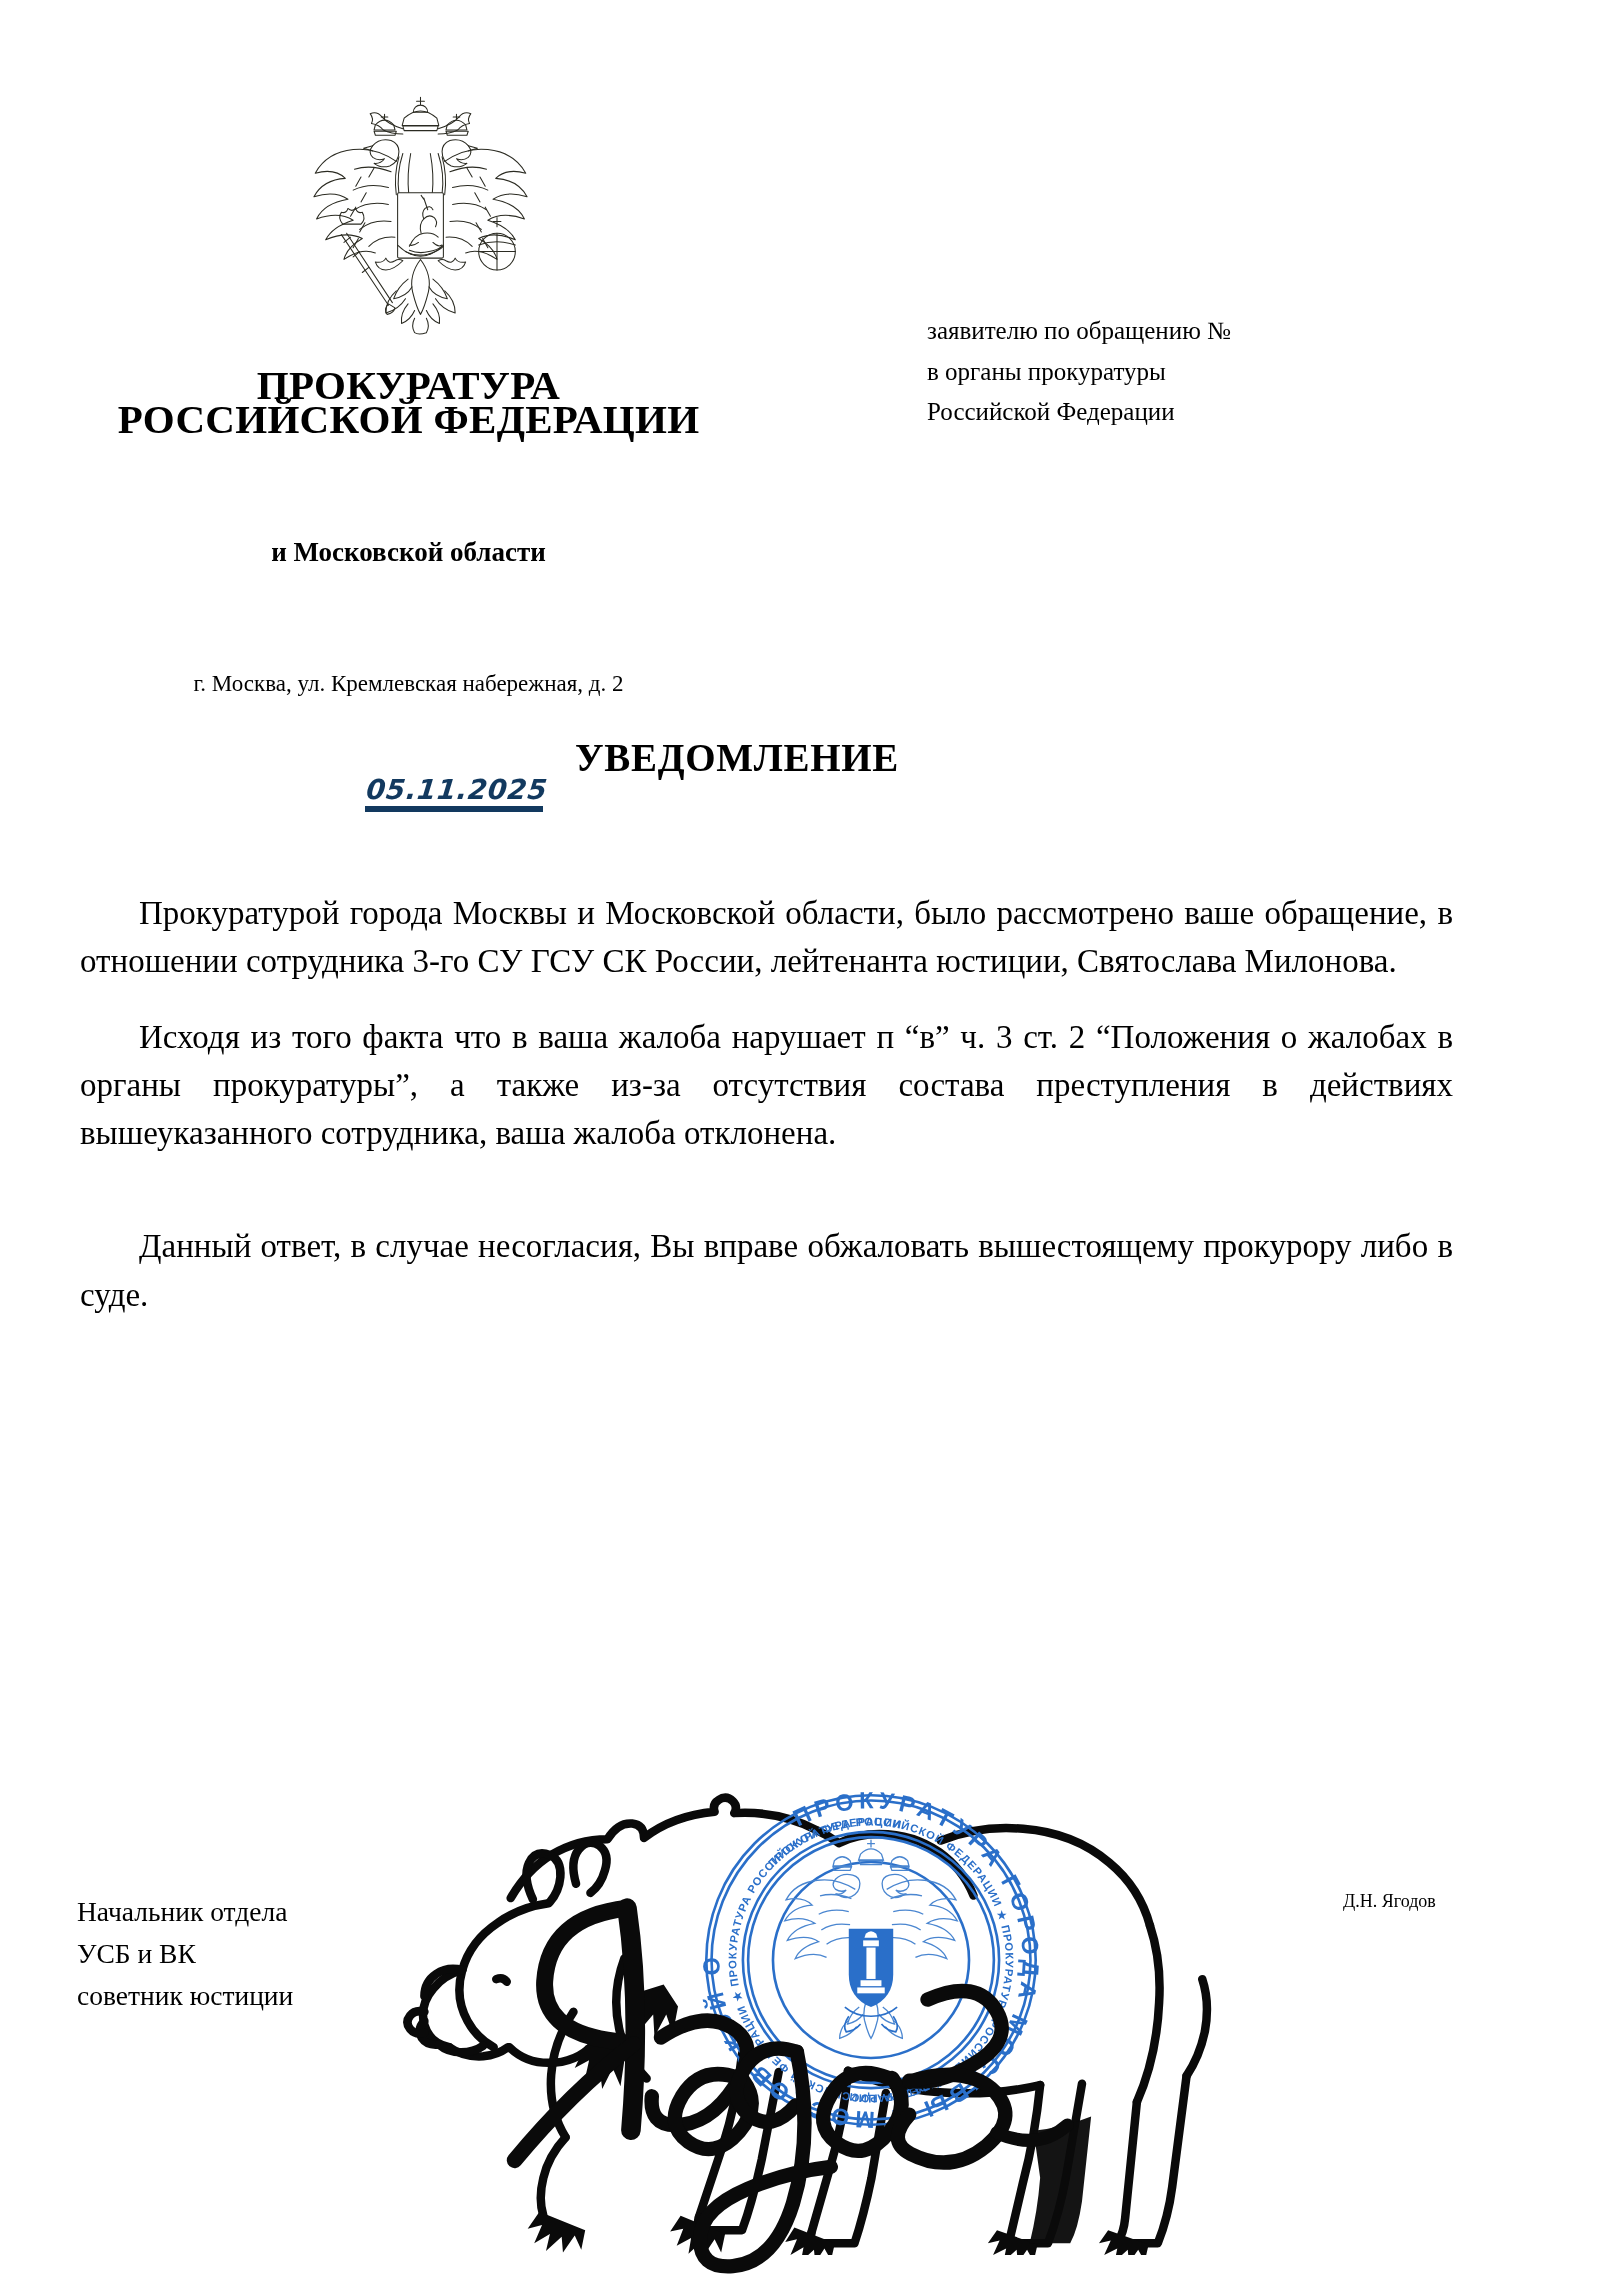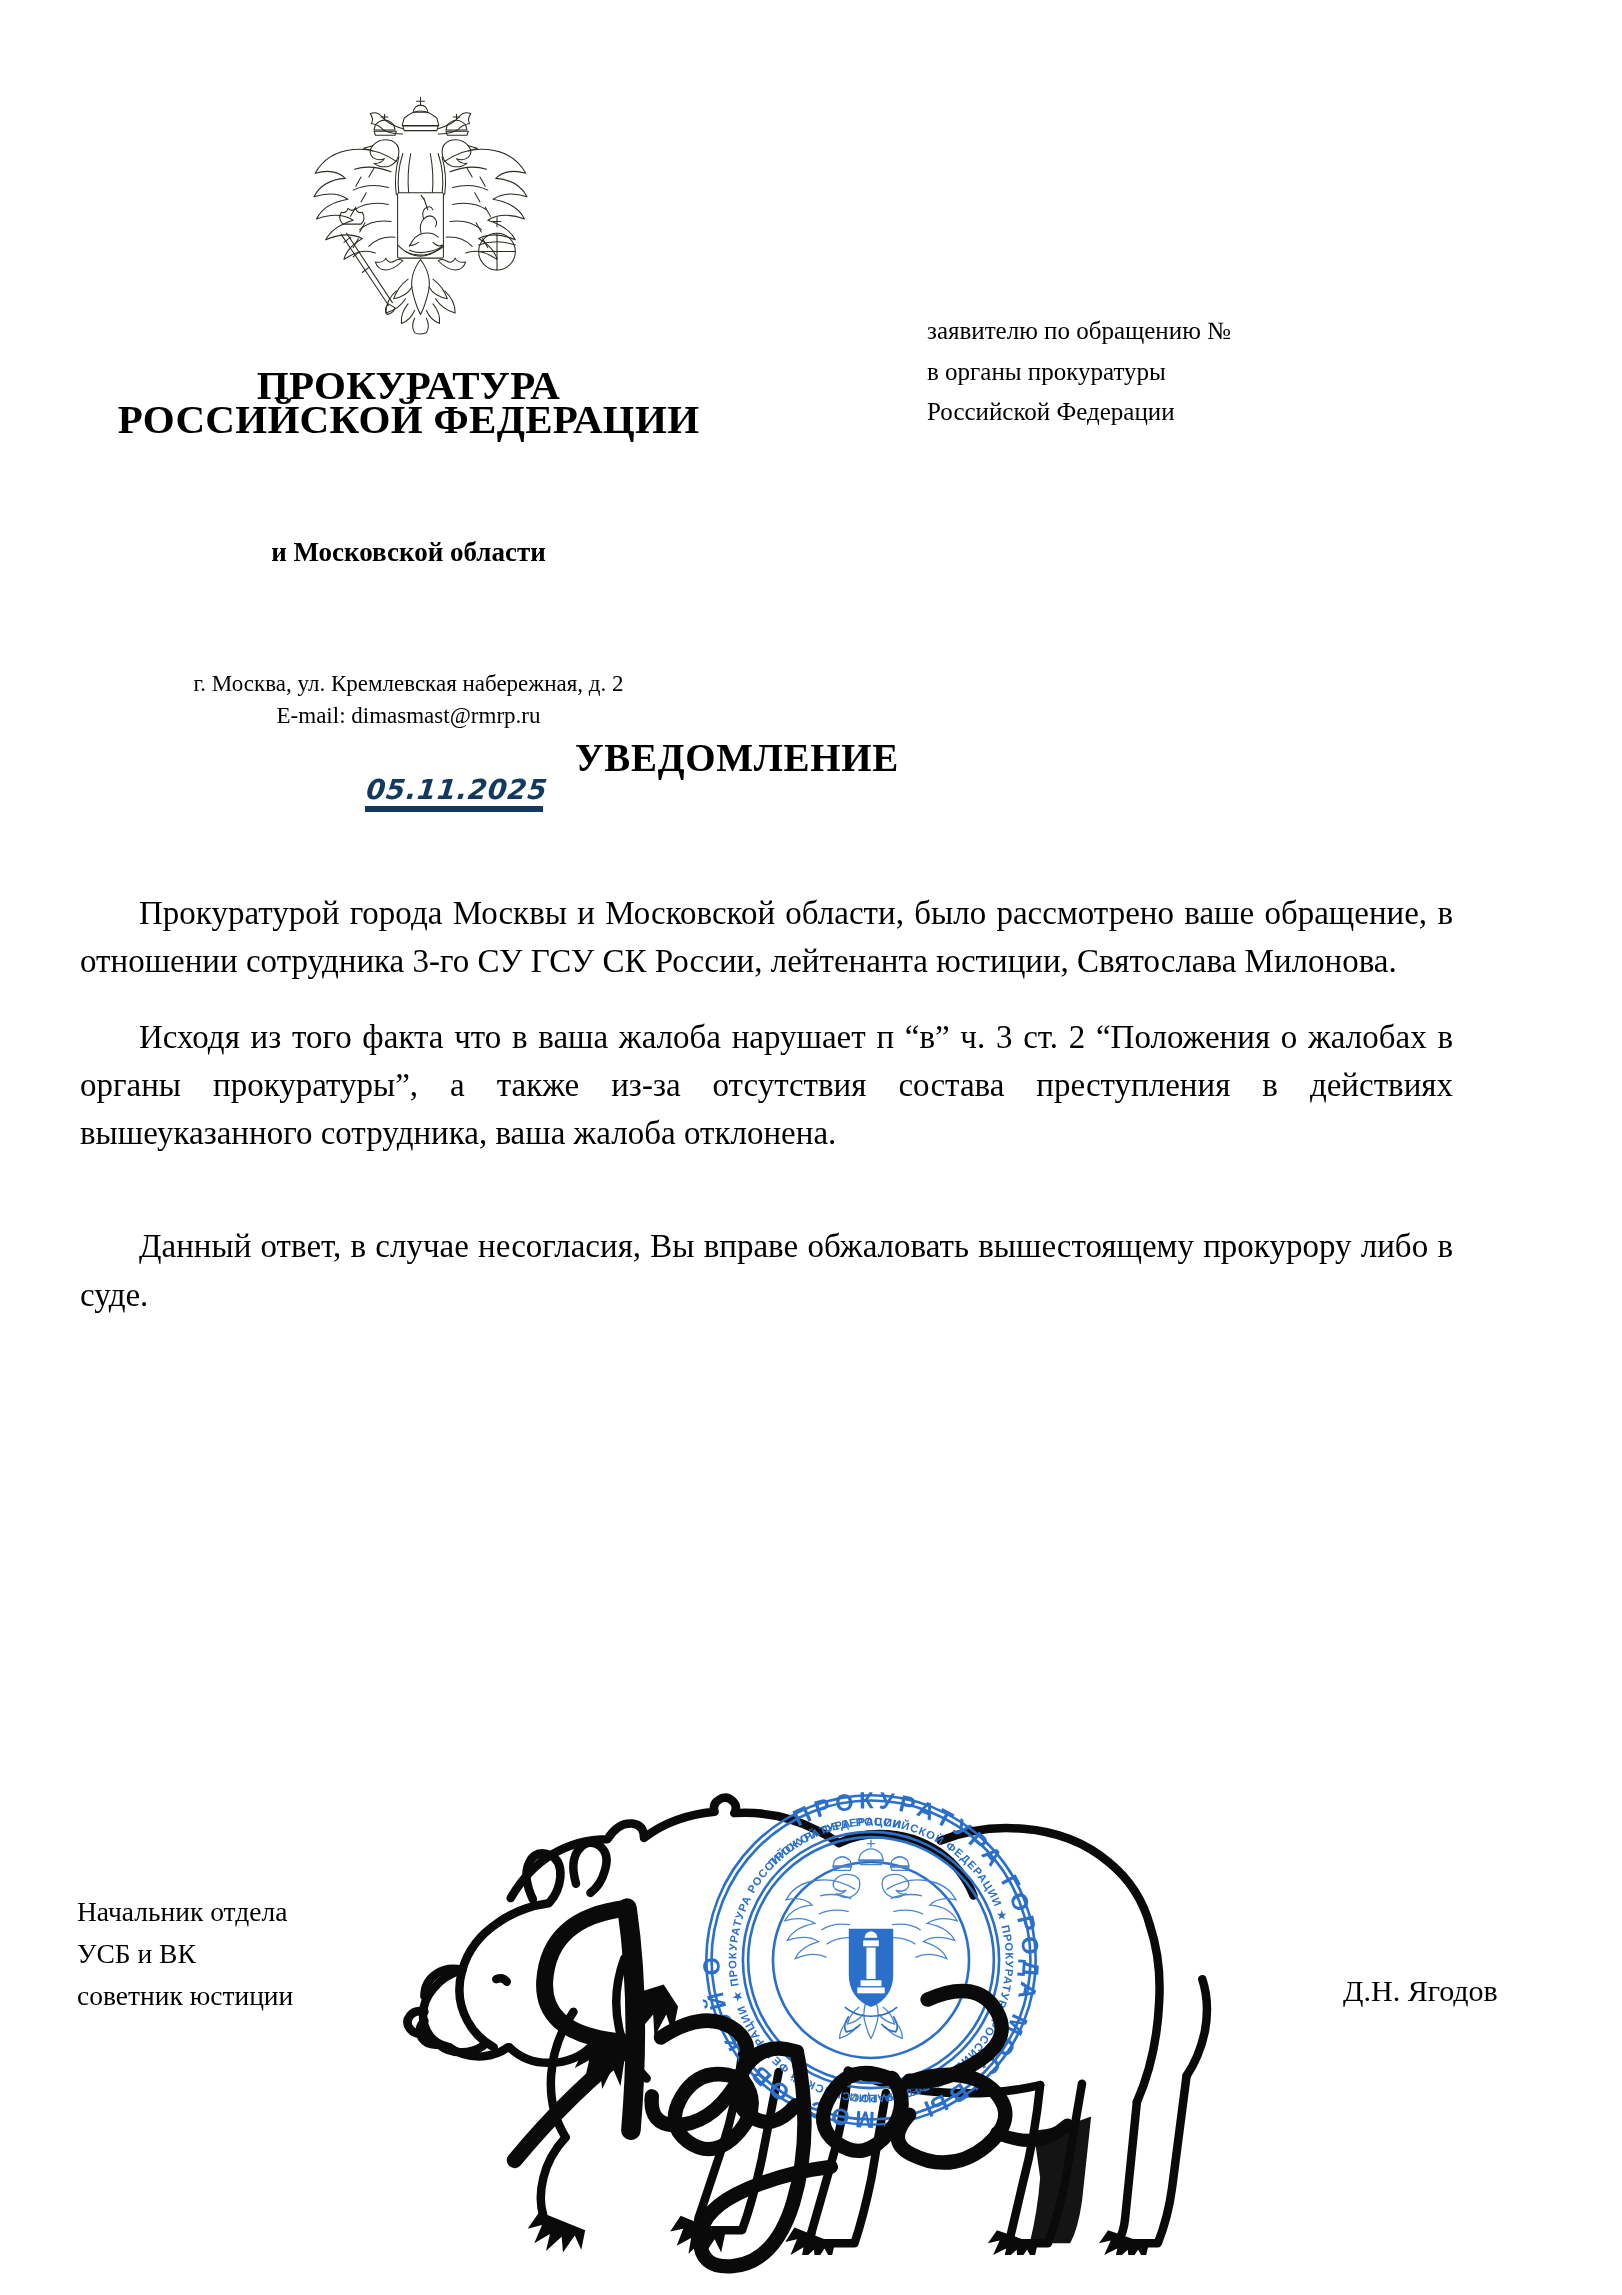--- a/index.html
+++ b/index.html
@@ -166,22 +166,22 @@
     left: 77px;
     top: 1891px;
     font-size: 27.5px;
     line-height: 1.52;
     white-space: nowrap;
   }
   
   #sig-right {
     position: absolute;
     left: 1343px;
-    top: 1974px;
-    font-size: 30px;
+    top: 1891px;
+    font-size: 18px;
     white-space: nowrap;
   }
 </style>
 </head>
 <body>
 
 <div id="page">
 
   <div id="emblem-wrap">
     <svg viewBox="0 0 390 385" xmlns="http://www.w3.org/2000/svg">
@@ -251,21 +251,20 @@
       </g>
     </svg>
   </div>
 
   <div class="lh-title" id="lh-title-1">ПРОКУРАТУРА</div>
   <div class="lh-title" id="lh-title-2">РОССИЙСКОЙ ФЕДЕРАЦИИ</div>
 
   <div class="lh-dept" id="lh-dept-2">и Московской области</div>
 
   <div class="lh-addr" id="lh-addr-1">г. Москва, ул. Кремлевская набережная, д. 2</div>
-  <div class="lh-addr" id="lh-addr-2">E-mail: dimasmast@rmrp.ru</div>
 
   <div id="addressee">
     <div>заявителю по обращению №</div>
     <div>в органы прокуратуры</div>
     <div>Российской Федерации</div>
   </div>
 
   <div id="doc-title">УВЕДОМЛЕНИЕ</div>
 
   <div id="date-block">

